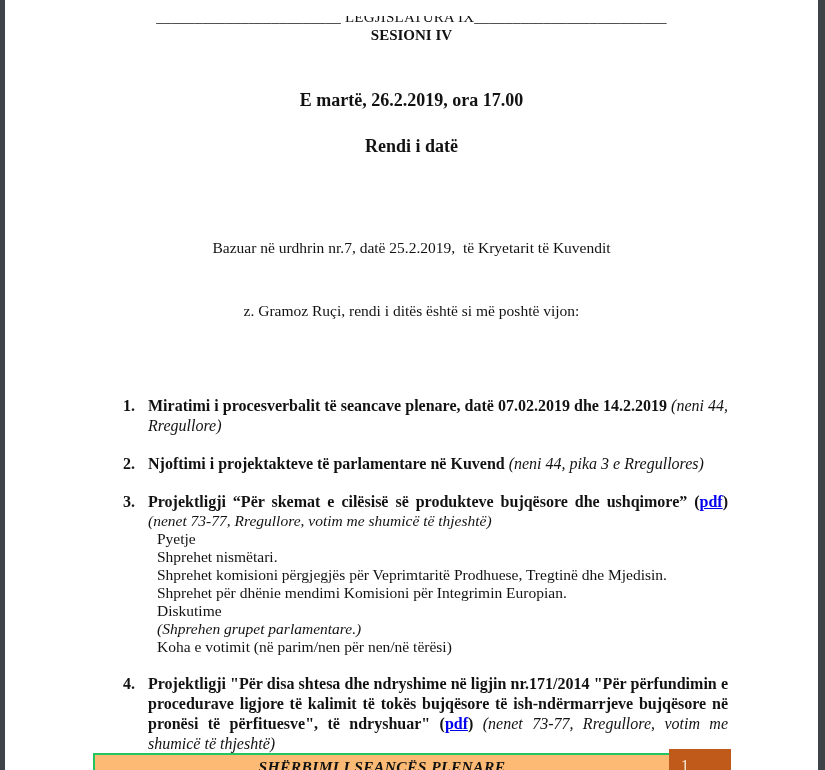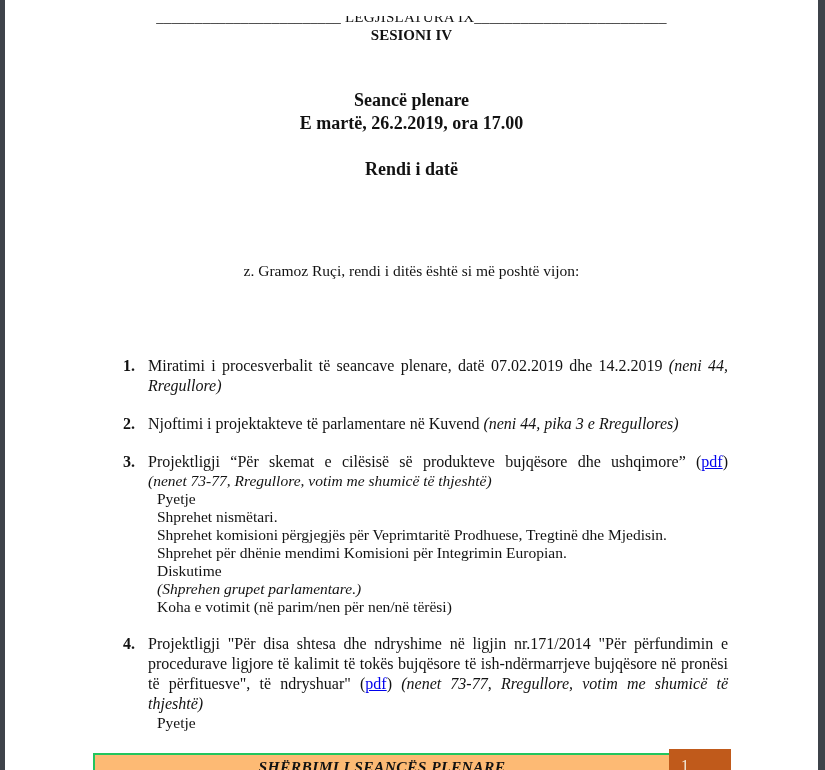--- a/index.html
+++ b/index.html
@@ -89,36 +89,36 @@
     font-size: 16px;
     line-height: 20px;
   }
   .item-body {
     flex: 1 1 auto;
     font-size: 16px;
     line-height: 20px;
   }
   .lead { text-align: justify; }
   .lead-spread { text-align: justify; text-align-last: justify; }
-  .bold { font-weight: normal; }
+  .bold { font-weight: bold; }
   .ital { font-style: italic; }
   .note {
     font-style: italic;
     font-size: 15.5px;
     line-height: 18px;
   }
   .sublines {
     margin-left: 9px;
     font-size: 15.5px;
     line-height: 18px;
   }
   .pdf-link {
     color: #0000ee;
     text-decoration: underline;
-    font-weight: normal;
+    font-weight: bold;
     cursor: pointer;
   }
 
   
   .footer-box {
     position: absolute;
     left: 88px;
     top: 737px;
     width: 574px;
     height: 24px;
@@ -153,27 +153,27 @@
 <div class="viewer">
   <div class="edge edge-left"></div>
   <div class="edge edge-right"></div>
 
   <div class="page">
 
     <div class="doc-header-line1">________________________ LEGJISLATURA IX_________________________</div>
     <div class="doc-header-line2">SESIONI IV</div>
 
     <div class="title-block">
-      <div>Seancë plenare</div>
       <div>E martë, 26.2.2019, ora 17.00</div>
     </div>
 
     <div class="agenda-heading">Rendi i datë</div>
 
     <div class="intro">
+      <div>Bazuar në urdhrin nr.7, datë 25.2.2019,  të Kryetarit të Kuvendit</div>
       <div>z. Gramoz Ruçi, rendi i ditës është si më poshtë vijon:</div>
     </div>
 
     <div class="agenda">
 
       <div class="agenda-item">
         <div class="item-num">1.</div>
         <div class="item-body">
           <div class="lead"><span class="bold">Miratimi i procesverbalit të seancave plenare, datë 07.02.2019 dhe 14.2.2019</span><span class="ital"> (neni 44, Rregullore)</span></div>
         </div>

